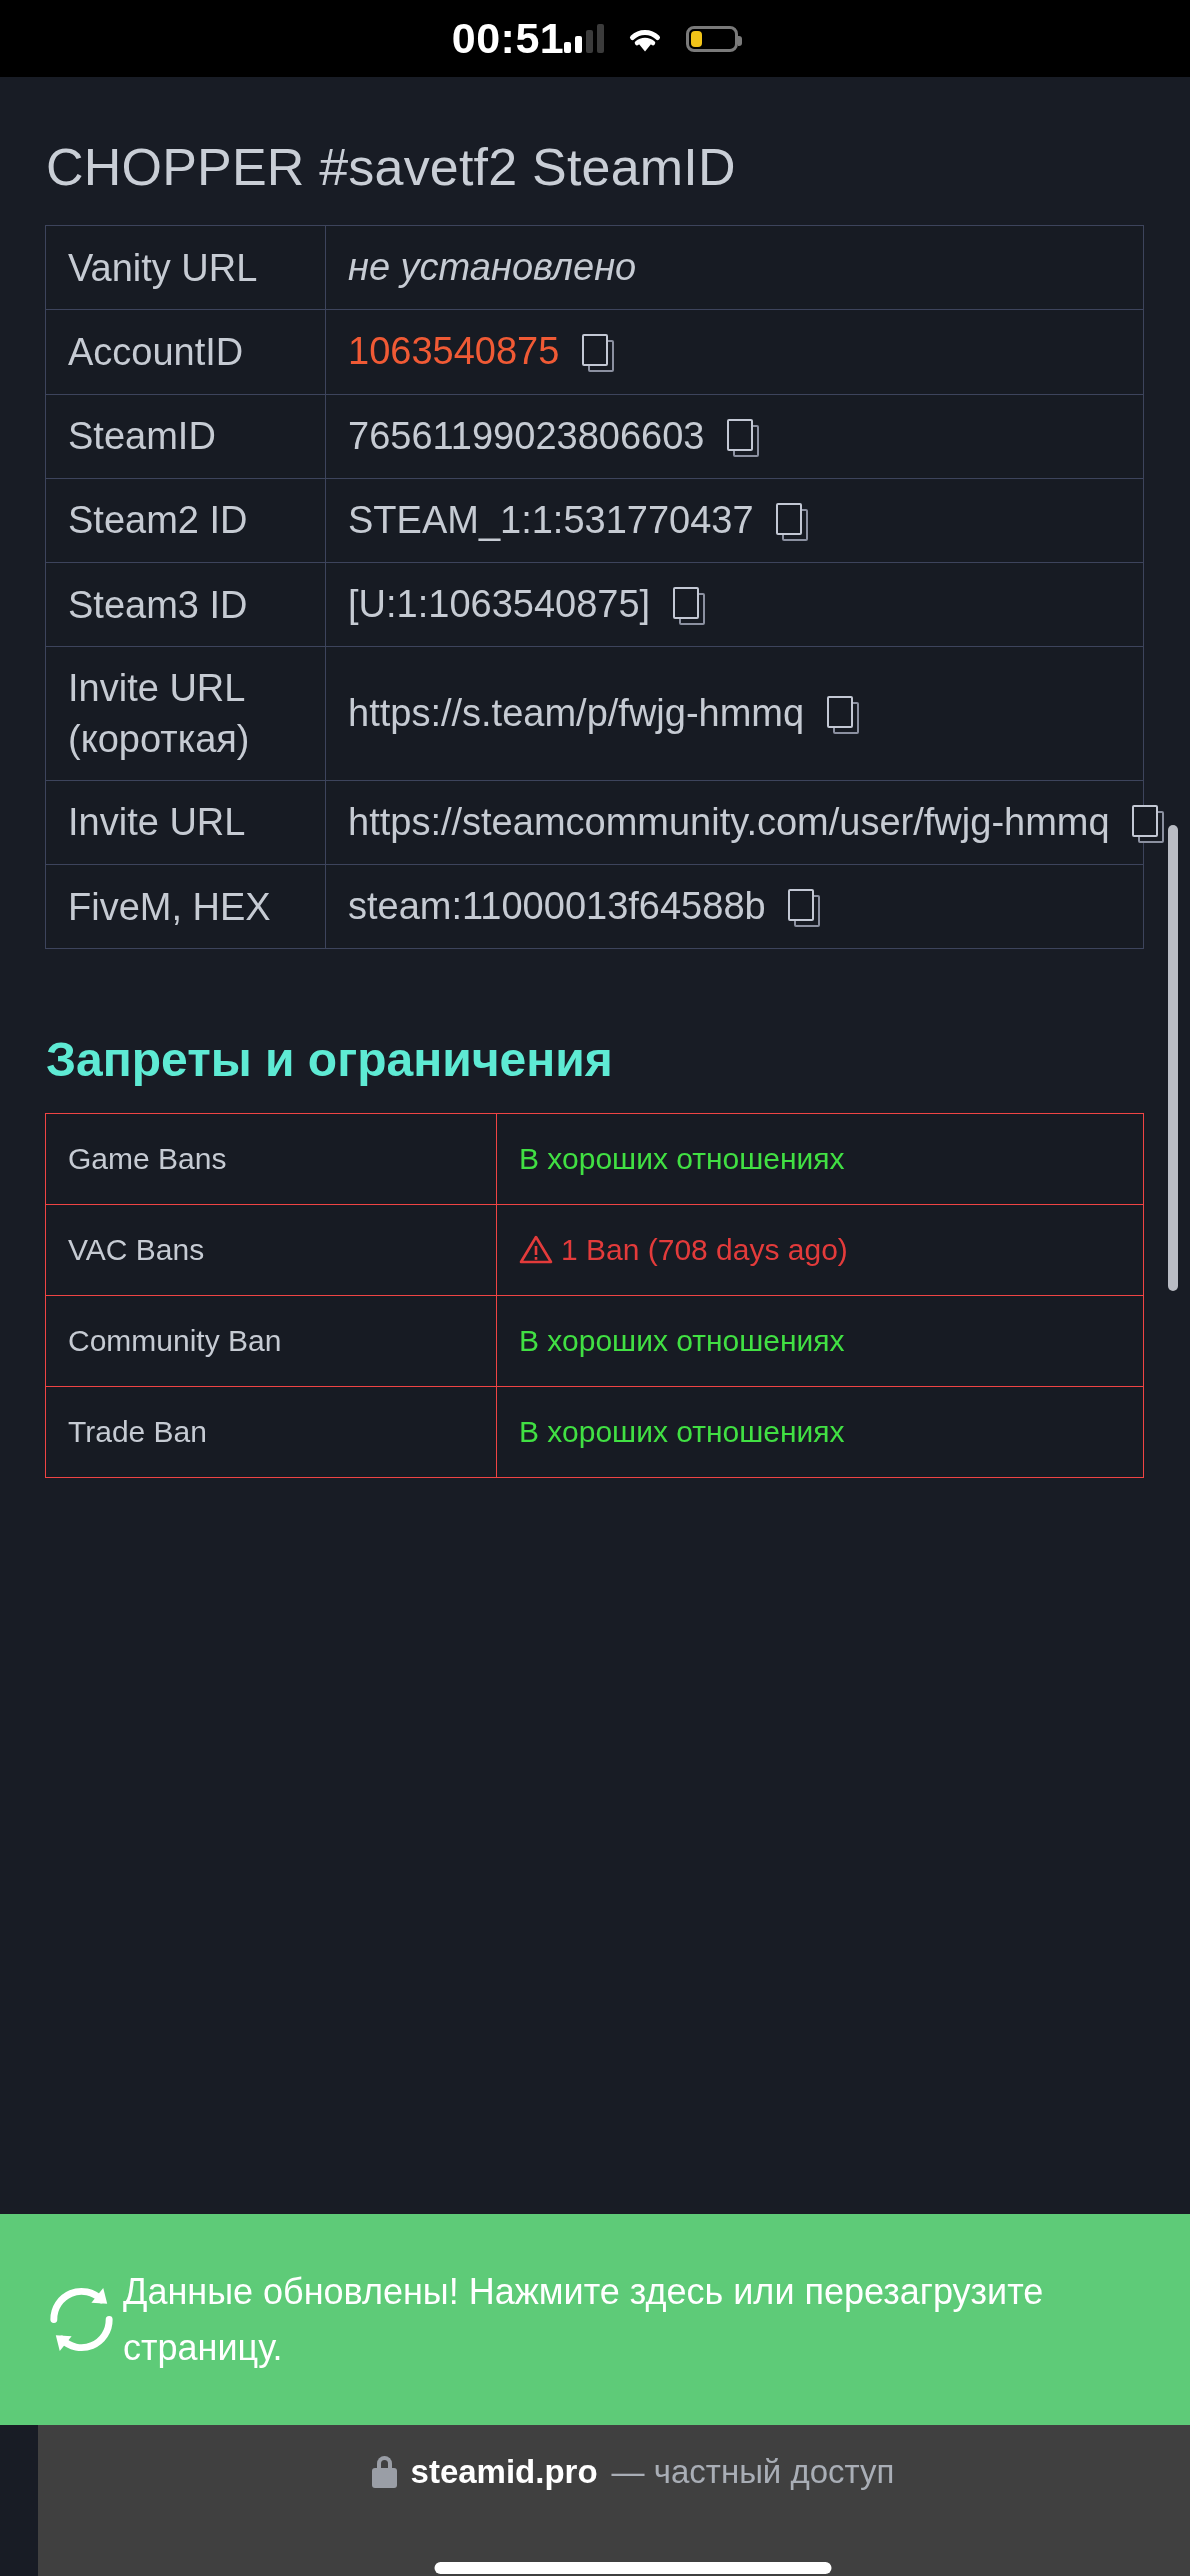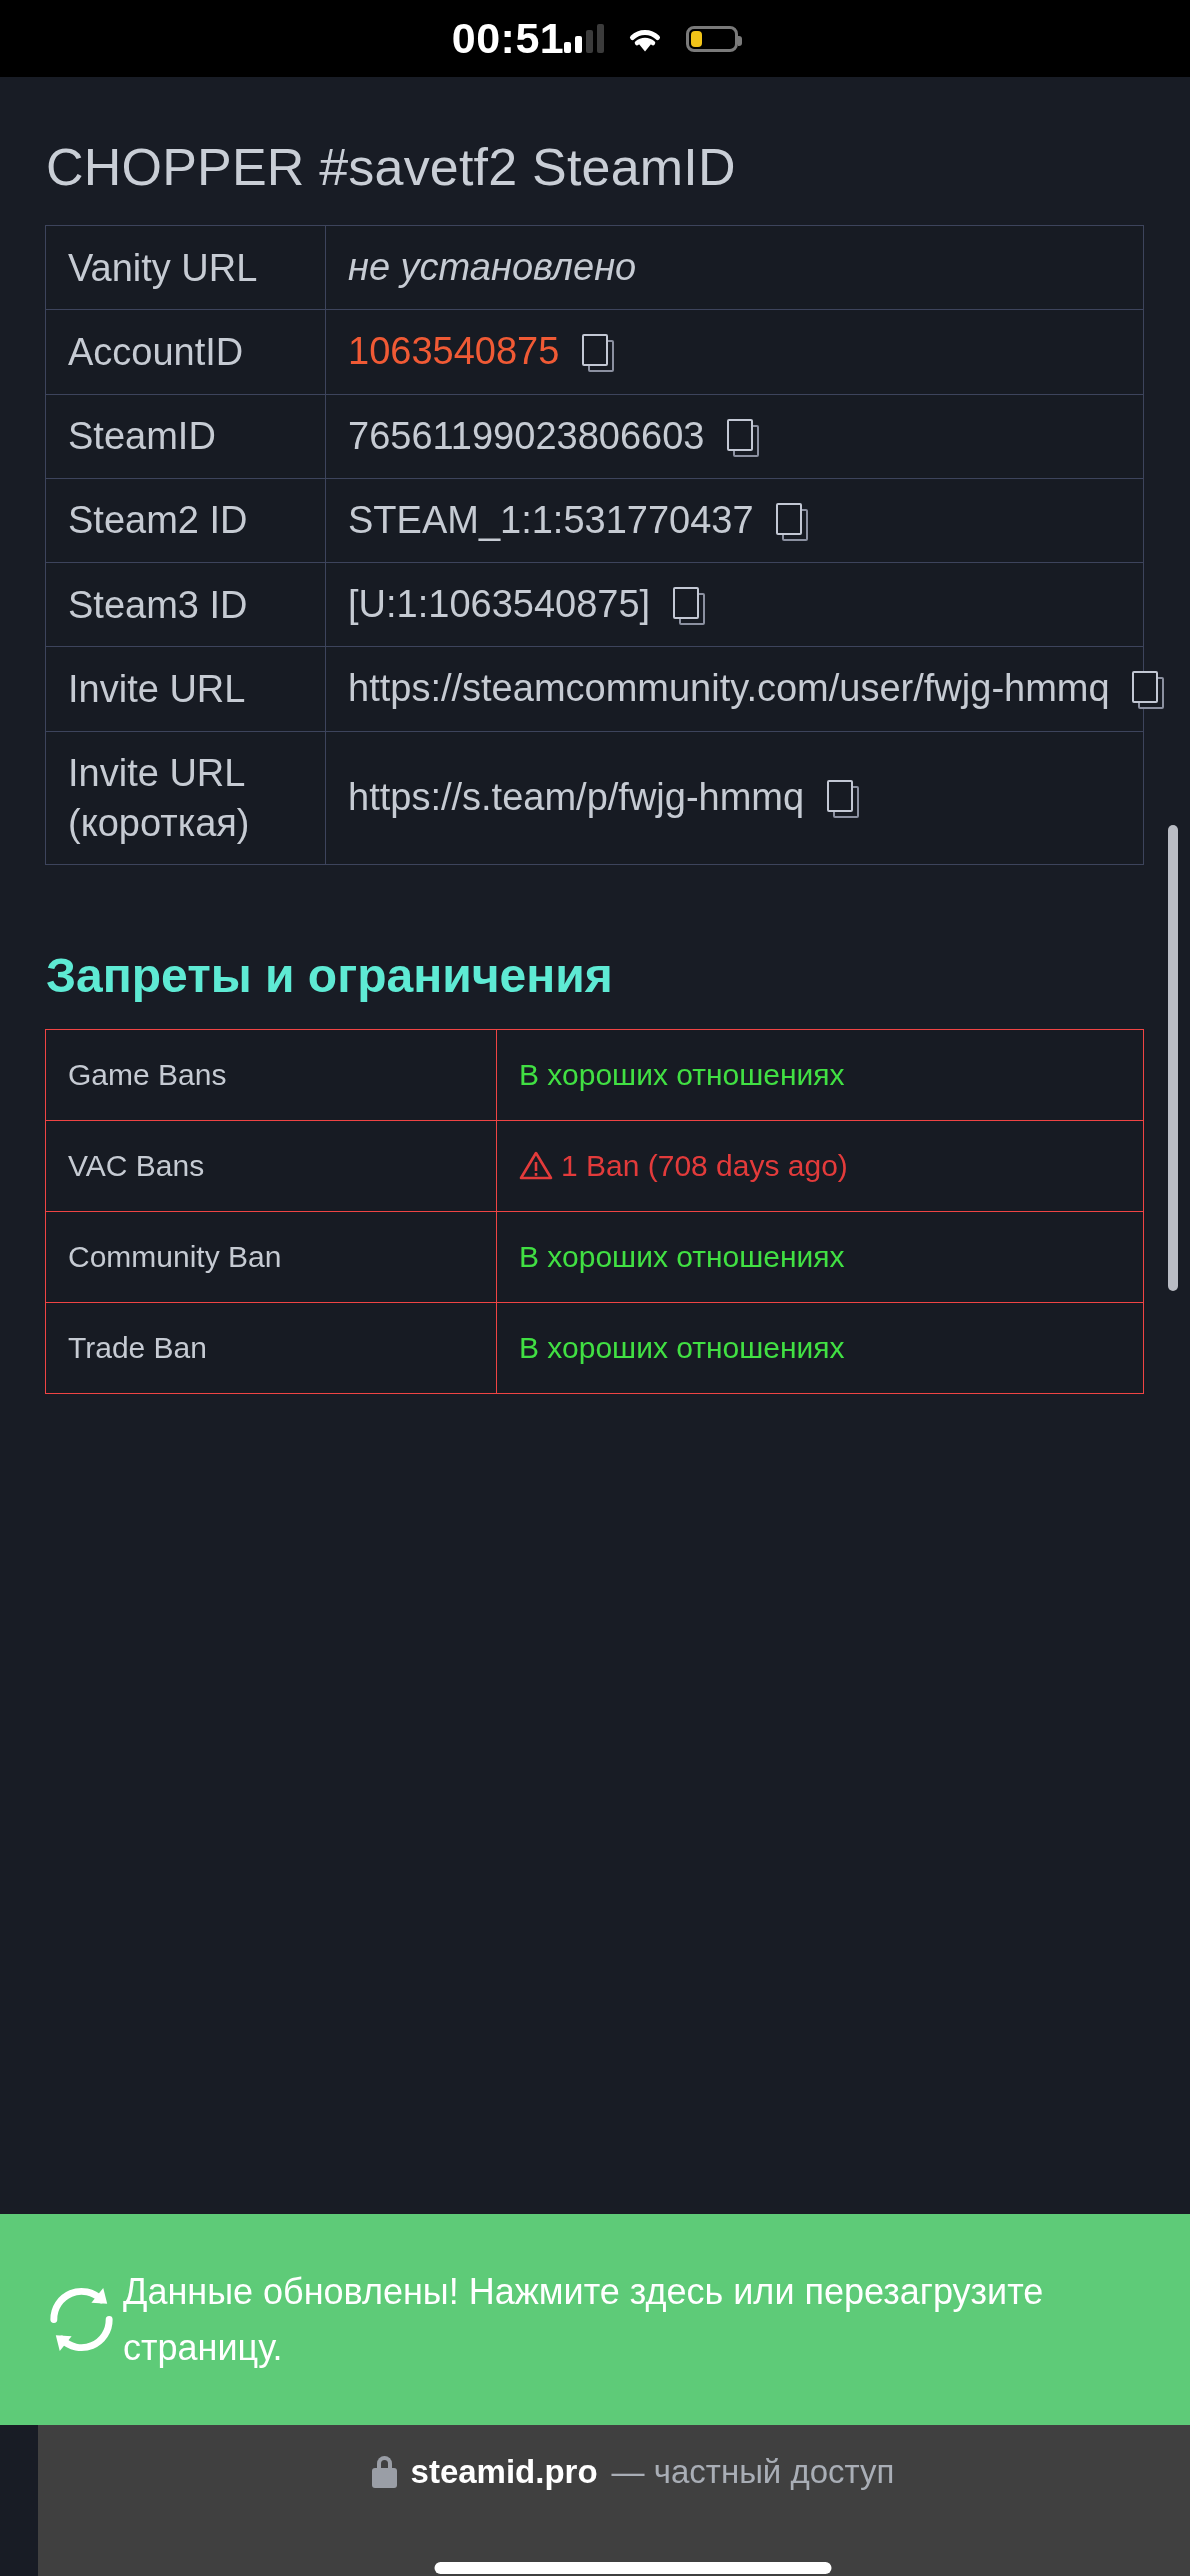--- a/index.html
+++ b/index.html
@@ -190,30 +190,37 @@
         </td>
       </tr>
       <tr>
         <td class="key">Steam3 ID</td>
         <td class="val">
           <span>[U:1:1063540875]</span>
           <span class="copy"></span>
         </td>
       </tr>
       <tr>
+        <td class="key">Invite URL (короткая)</td>
+        <td class="val">
+          <span>https://s.team/p/fwjg-hmmq</span>
+          <span class="copy"></span>
+        </td>
+      </tr>
+      <tr>
         <td class="key">Invite URL</td>
         <td class="val cell-wrap">
           <span>https://steamcommunity.com/user/fwjg-hmmq</span>
           <span class="copy"></span>
         </td>
       </tr>
       <tr>
-        <td class="key">Invite URL (короткая)</td>
-        <td class="val">
-          <span>https://s.team/p/fwjg-hmmq</span>
+        <td class="key">FiveM, HEX</td>
+        <td class="val">
+          <span>steam:11000013f64588b</span>
           <span class="copy"></span>
         </td>
       </tr>
     </tbody>
   </table>
 
   <div class="section-title">Запреты и ограничения</div>
 
   <table class="bans">
     <tbody>

